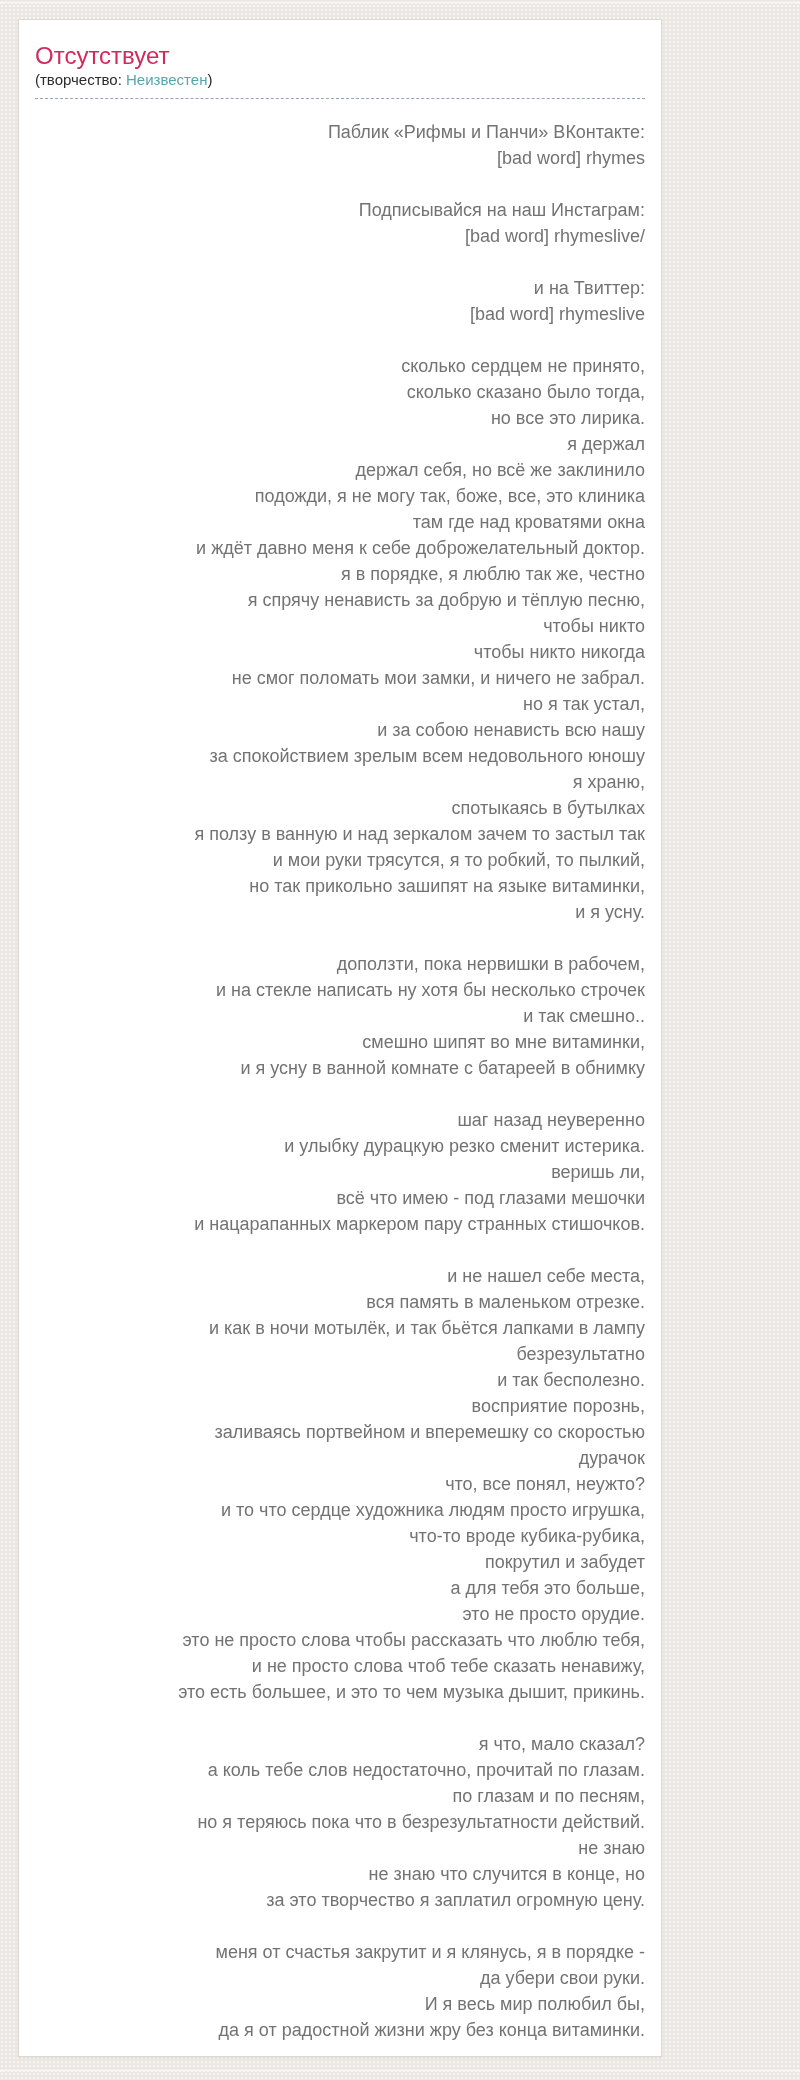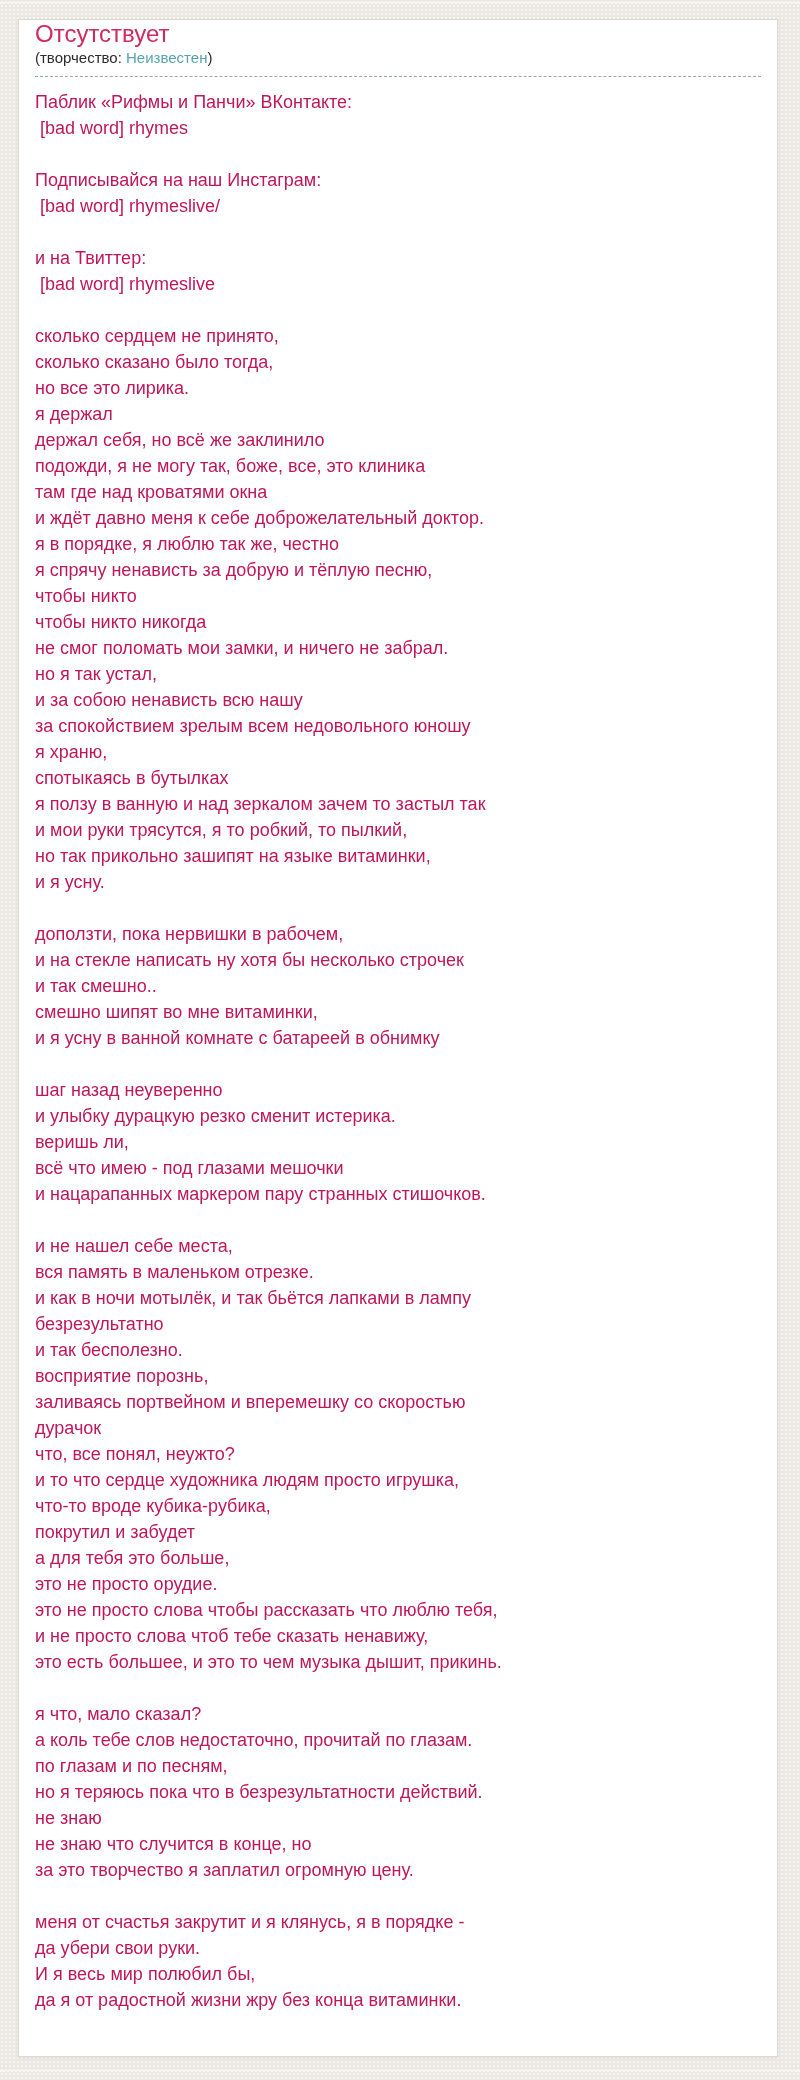--- a/index.html
+++ b/index.html
@@ -20,26 +20,26 @@
     width: 100%;
     height: 0;
     border-top: 2px dotted #faf8f5;
   }
   .dotted-rule.top { top: 2px; }
   .dotted-rule.bottom { top: 2070px; }
   .card {
     position: absolute;
     left: 18px;
     top: 19px;
-    width: 760px;
+    width: 644px;
     min-height: 2038px;
     background: #ffffff;
     border: 1px solid #dcd8d2;
     box-shadow: 0 1px 2px rgba(0,0,0,0.07);
-    padding: 0 16px 10px 16px;
+    padding: 22px 16px 10px 16px;
   }
   .song-title {
     margin: 0;
     font-size: 24px;
     line-height: 28px;
     font-weight: normal;
     color: #ce2b5e;
   }
   .artist-line {
     font-size: 15px;
@@ -47,25 +47,26 @@
     color: #2b2b2b;
     padding-bottom: 8px;
     border-bottom: 1px dashed #92a6bc;
   }
   .artist-line a {
     color: #56a5ab;
     text-decoration: none;
     cursor: pointer;
   }
   .lyrics {
-    margin-top: 12px;
+    margin-top: 20px;
     font-size: 18px;
     line-height: 26px;
-    color: #be185d;
+    color: #737373;
     white-space: pre-wrap;
+    text-align: right;
   }
 </style>
 </head>
 <body>
 
 <div class="dotted-rule top"></div>
 
 <div class="card">
   <div class="header">
     <h1 class="song-title">Отсутствует</h1>

